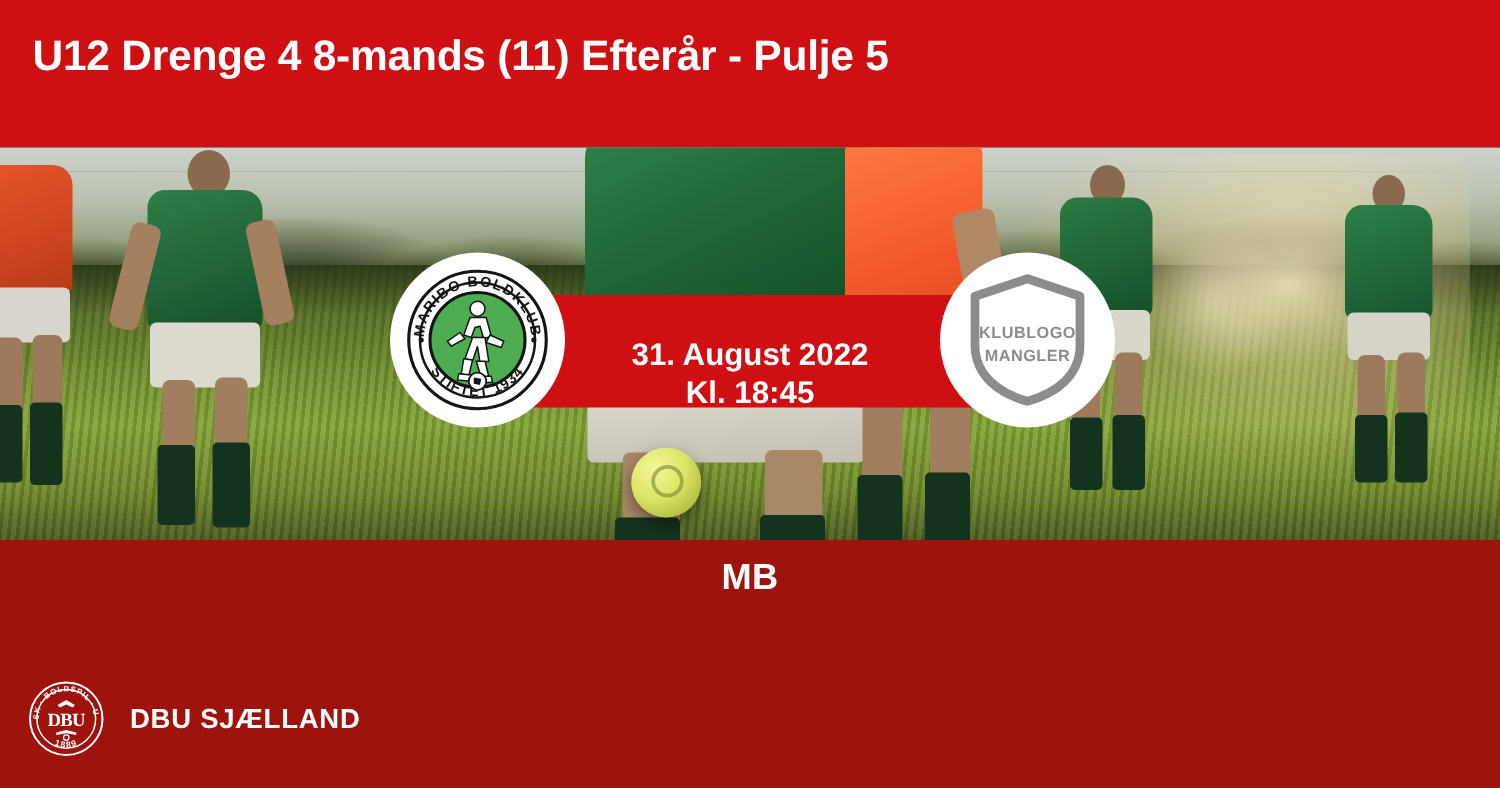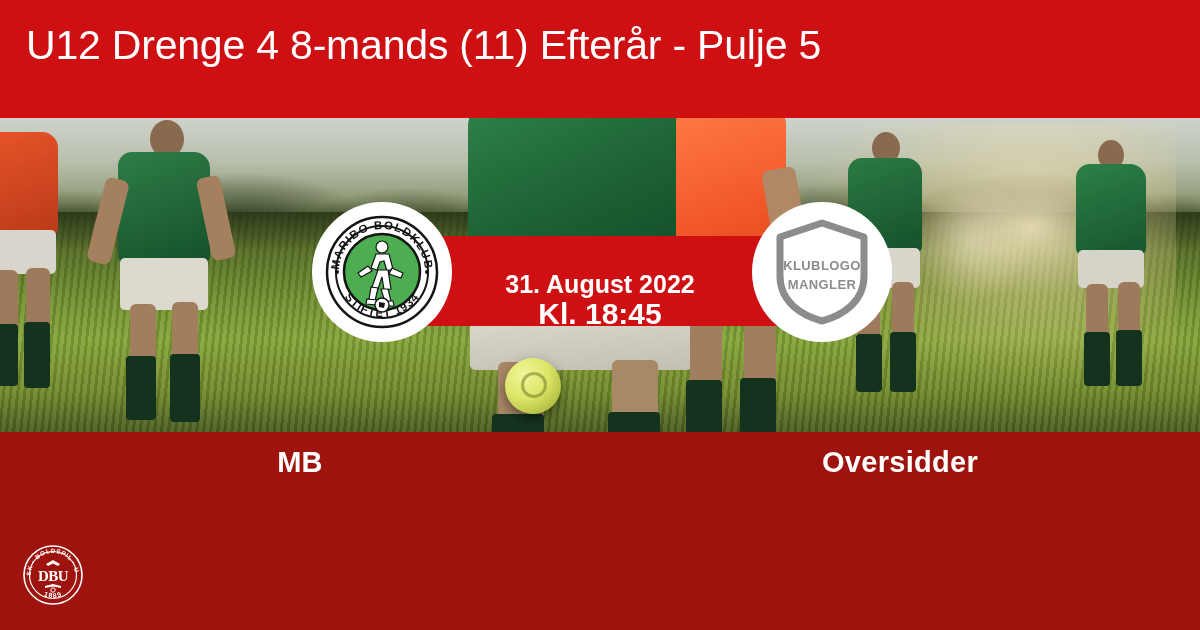--- a/index.html
+++ b/index.html
@@ -20,21 +20,21 @@
     position:absolute; left:0; top:0;
     width:1200px; height:118px;
     background:#ce1013;
     padding:20px 0 0 26px;
   }
   .header-kicker {
     font-size:19px; font-weight:bold; color:#ffffff;
     letter-spacing:0.2px; line-height:24px;
   }
   .header-title {
-    font-size:41px; font-weight:normal; color:#ffffff;
+    font-size:34px; font-weight:bold; color:#ffffff;
     letter-spacing:-0.2px; line-height:42px;
     margin-top:4px;
     white-space:nowrap;
   }
 
   
   .photo {
     position:absolute; left:0; top:118px;
     width:1200px; height:314px;
     overflow:hidden;
@@ -102,21 +102,21 @@
     width:420px; height:90px;
     background:#ce1013;
     z-index:4;
     display:flex; flex-direction:column;
     align-items:center; justify-content:center;
   }
   .banner-date {
     font-size:25px; font-weight:bold; color:#ffffff; line-height:30px;margin-top:36px;
   }
   .banner-time {
-    font-size:30px; font-weight:bold; color:#ffffff; line-height:30px;
+    font-size:25px; font-weight:bold; color:#ffffff; line-height:30px;
   }
 
   
   .badge {
     position:absolute; top:202px;
     width:140px; height:140px; border-radius:50%;
     background:#ffffff; z-index:6;
     display:flex; align-items:center; justify-content:center;
   }
   .badge-home { left:312px; }
@@ -275,21 +275,20 @@
     <svg width="100" height="108" viewBox="0 0 100 108">
       <path d="M 50,5 L 92,19 L 92,58 C 92,83 72,97 50,103 C 28,97 8,83 8,58 L 8,19 Z" fill="none" stroke="#8c8c8c" stroke-width="7" stroke-linejoin="round"></path>
       <text x="50" y="52" text-anchor="middle" font-family="'Liberation Sans', sans-serif" font-size="13" font-weight="bold" fill="#8c8c8c" letter-spacing="0.4">KLUBLOGO</text>
       <text x="50" y="71" text-anchor="middle" font-family="'Liberation Sans', sans-serif" font-size="13" font-weight="bold" fill="#8c8c8c" letter-spacing="0.4">MANGLER</text>
     </svg>
   </div>
 
   <div class="footer">
     <div class="teams">
       <div class="team">MB</div>
-      <div class="team">Oversidder</div>
     </div>
 
     <div class="org">
       <svg width="62" height="62" viewBox="0 0 62 62">
         <defs>
           <path id="dbuArcTop" d="M 9,31 A 22,22 0 0 1 53,31"></path>
           <path id="dbuArcBot" d="M 8,31 A 23,23 0 0 0 54,31"></path>
         </defs>
         <circle cx="31" cy="31" r="30" fill="#9e130d"></circle>
         <circle cx="31" cy="31" r="29" fill="none" stroke="#ffffff" stroke-width="1.6"></circle>
@@ -298,16 +297,17 @@
           <textPath href="#dbuArcTop" startOffset="50%" text-anchor="middle">DANSK · BOLDSPIL · UNION</textPath>
         </text>
         <text font-family="'Liberation Sans', sans-serif" font-size="7" font-weight="bold" fill="#ffffff" letter-spacing="1">
           <textPath href="#dbuArcBot" startOffset="50%" text-anchor="middle">1889</textPath>
         </text>
         <path d="M 24,20 L 31,16 L 38,20 L 36,22 L 31,19.5 L 26,22 Z" fill="#ffffff"></path>
         <text x="31" y="37" text-anchor="middle" font-family="'Liberation Serif', serif" font-size="15" font-weight="bold" fill="#ffffff" letter-spacing="-0.6">DBU</text>
         <path d="M 23,42 L 31,40 L 39,42 L 39,44 L 31,42.6 L 23,44 Z" fill="#ffffff"></path>
         <circle cx="31" cy="46" r="2.2" fill="none" stroke="#ffffff" stroke-width="1"></circle>
       </svg>
+      <div class="org-name">DBU SJÆLLAND</div>
     </div>
   </div>
 
 </div>
 
 </body></html>

